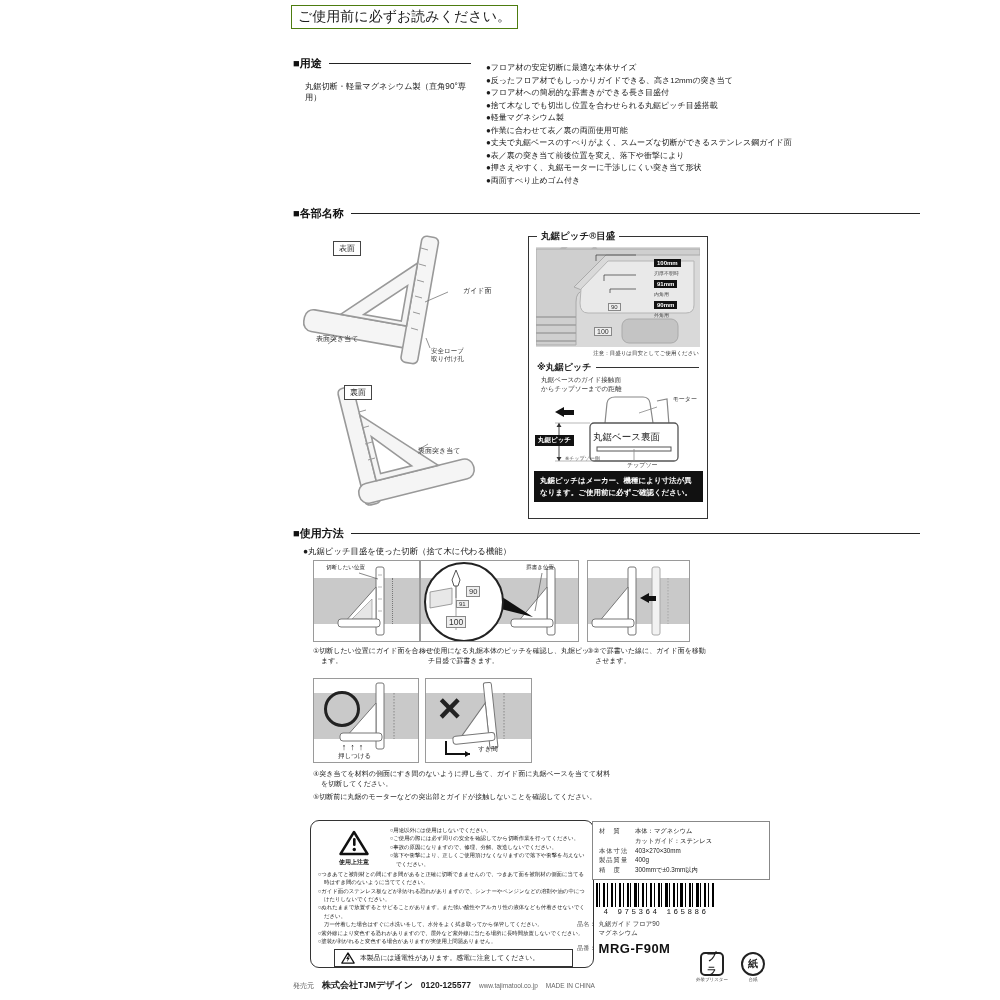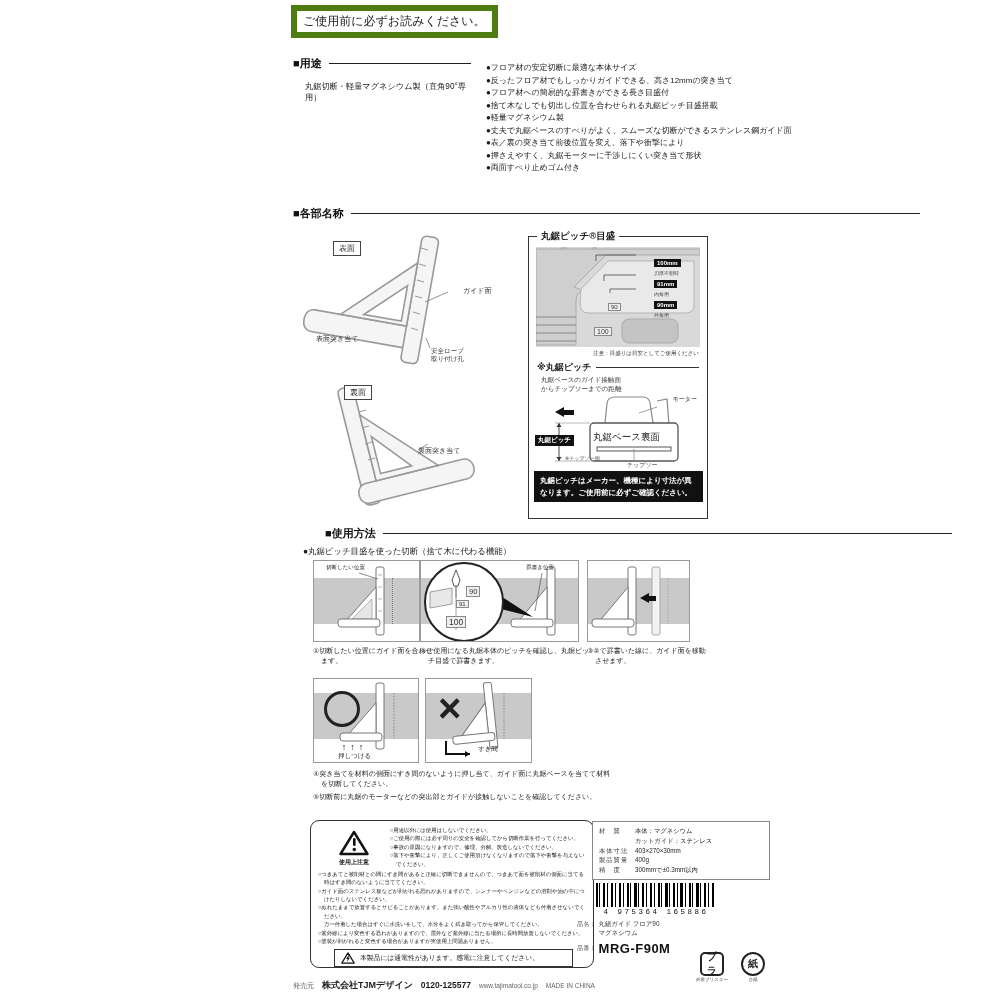--- a/index.html
+++ b/index.html
@@ -4,21 +4,21 @@
 <style>
   html,body{margin:0;padding:0;background:#fff;}
   .sheet{position:relative;width:1000px;height:1000px;background:#ffffff;overflow:hidden;
          font-family:"Liberation Sans","DejaVu Sans",sans-serif;color:#1c1c1c;}
   .abs{position:absolute;}
   .pre{white-space:pre-line;}
   
   .sec-h{display:flex;align-items:center;font-weight:bold;font-size:11px;color:#111;}
   .sec-h .rule{flex:1;height:0;border-top:1.6px solid #222;margin-left:7px;}
   
-  .notice{border:6px solid #4d7c0f;font-size:12px;padding:2px 6px;background:#fff;}
+  .notice{border:1px solid #4d7c0f;font-size:14px;padding:2px 6px;background:#fff;}
   
   .feat{font-size:8px;line-height:1.5;width:436px;}
   .feat div{margin-bottom:0.5px;}
   .feat .wrap2{padding-left:7px;text-indent:-7px;}
   
   .taglbl{border:1px solid #444;font-size:8px;padding:1px 5px;background:#fff;}
   .dlbl{font-size:7px;color:#333;}
   
   .panel{border:1.3px solid #333;background:#fff;}
   .panel-title{position:absolute;top:-7px;left:8px;background:#fff;padding:0 4px;font-weight:bold;font-size:9.5px;}
@@ -92,20 +92,21 @@
     <div style="font-size:8.2px;margin:10px 0 0 12px;width:175px;">丸鋸切断・軽量マグネシウム製（直角90°専用）</div>
   </div>
 
   <div class="abs" style="left:478px;top:56px;width:440px;">
     <div class="feat" style="margin:6px 0 0 8px;">
       <div>●フロア材の安定切断に最適な本体サイズ</div>
       <div>●反ったフロア材でもしっかりガイドできる、高さ12mmの突き当て</div>
       <div>●フロア材への簡易的な罫書きができる長さ目盛付</div>
       <div>●捨て木なしでも切出し位置を合わせられる丸鋸ピッチ目盛搭載</div>
       <div>●軽量マグネシウム製</div>
+      <div>●作業に合わせて表／裏の両面使用可能</div>
       <div class="wrap2" style="width:395px;">●丈夫で丸鋸ベースのすべりがよく、スムーズな切断ができるステンレス鋼ガイド面</div>
       <div>●表／裏の突き当て前後位置を変え、落下や衝撃により</div>
       <div>●押さえやすく、丸鋸モーターに干渉しにくい突き当て形状</div>
       <div>●両面すべり止めゴム付き</div>
     </div>
   </div>
 
   <div class="abs" style="left:293px;top:206px;width:627px;">
     <div class="sec-h">
       <span>■各部名称</span>
@@ -225,21 +226,21 @@
       <span style="position:absolute;right:4px;top:0;font-size:6px;color:#333;">モーター</span>
       <span class="blk-lbl" style="position:absolute;left:0px;top:40px;font-size:6.5px;">丸鋸ピッチ</span>
       <span style="position:absolute;left:58px;top:36px;font-size:9.5px;color:#222;">丸鋸ベース裏面</span>
       <span style="position:absolute;left:30px;top:60px;font-size:5px;color:#444;">※チップソー側</span>
       <span style="position:absolute;left:92px;top:66px;font-size:6px;color:#333;" data_bind-x="">チップソー</span>
     </div>
 
     <div class="blackbox" style="position:absolute;left:5px;right:4px;top:234px;">丸鋸ピッチはメーカー、機種により寸法が異なります。ご使用前に必ずご確認ください。</div>
   </div>
 
-  <div class="abs" style="left:293px;top:526px;width:627px;margin-left:32px;">
+  <div class="abs" style="left:293px;top:526px;width:627px;">
     <div class="sec-h">
       <span>■使用方法</span>
       <span class="rule"></span>
     </div>
   </div>
   <div class="abs" style="left:303px;top:546px;font-size:8.4px;">●丸鋸ピッチ目盛を使った切断（捨て木に代わる機能）</div>
 
   <div class="stepbox" style="left:313px;top:560px;width:105px;height:80px;">
     <div class="band" style="top:17px;height:46px;"></div>
     <svg width="105" height="80" viewBox="0 0 105 80" style="position:absolute;left:0;top:0;">

